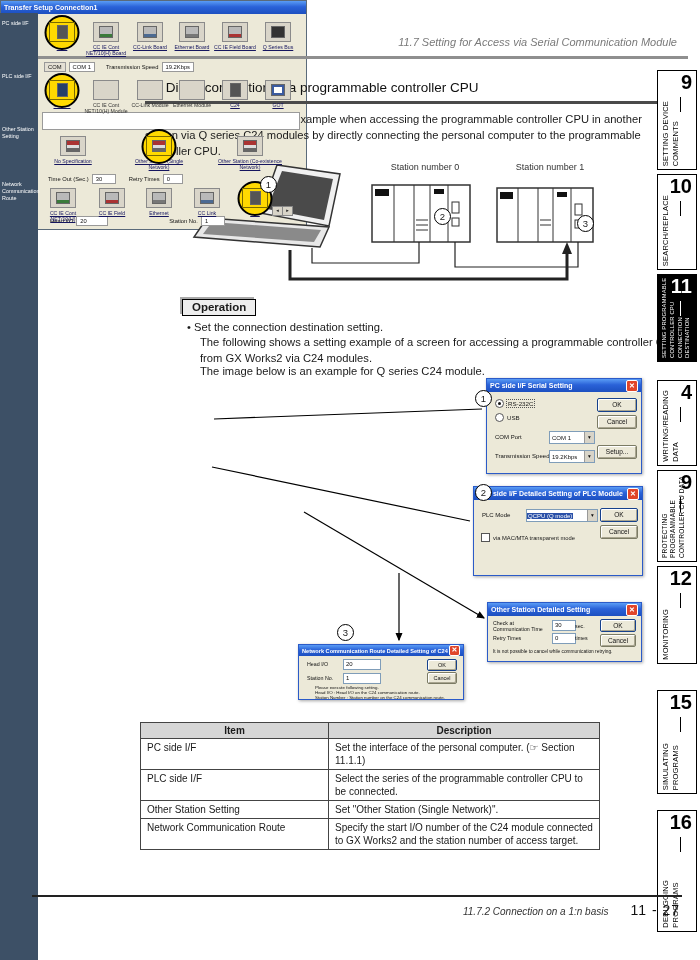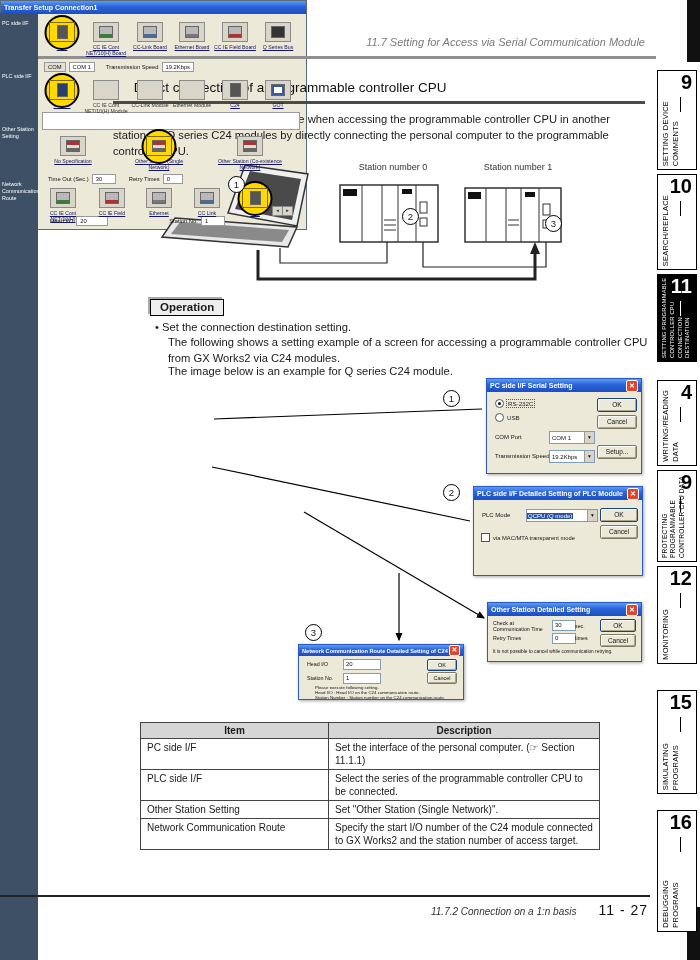--- a/index.html
+++ b/index.html
@@ -1,18 +1,18 @@
 <!DOCTYPE html>
 <html><head>
 <meta charset="utf-8">
 <style>
   html,body{margin:0;padding:0;background:#fff;}
   body{width:700px;height:960px;position:relative;overflow:hidden;
        font-family:"Liberation Sans",sans-serif;color:#1a1a1a;}
-  .abs{position:absolute;}
+  .abs{position:absolute;margin-left:32px;}
 
   
   .hdr-txt{top:36px;left:0;width:645px;text-align:right;font-style:italic;
            font-size:11px;color:#7a7a7a;}
   .hdr-rule{top:56px;left:0;width:656px;height:3px;background:#8f8f8f;}
   .bar-tr{top:0;left:687px;width:13px;height:62px;background:#111;}
   .bar-br{top:907px;left:687px;width:13px;height:53px;background:#111;}
   .ftr-rule{top:895px;left:0;width:650px;height:2px;background:#222;}
   .ftr{top:902px;left:0;width:648px;display:flex;justify-content:flex-end;
        align-items:baseline;gap:22px;}

